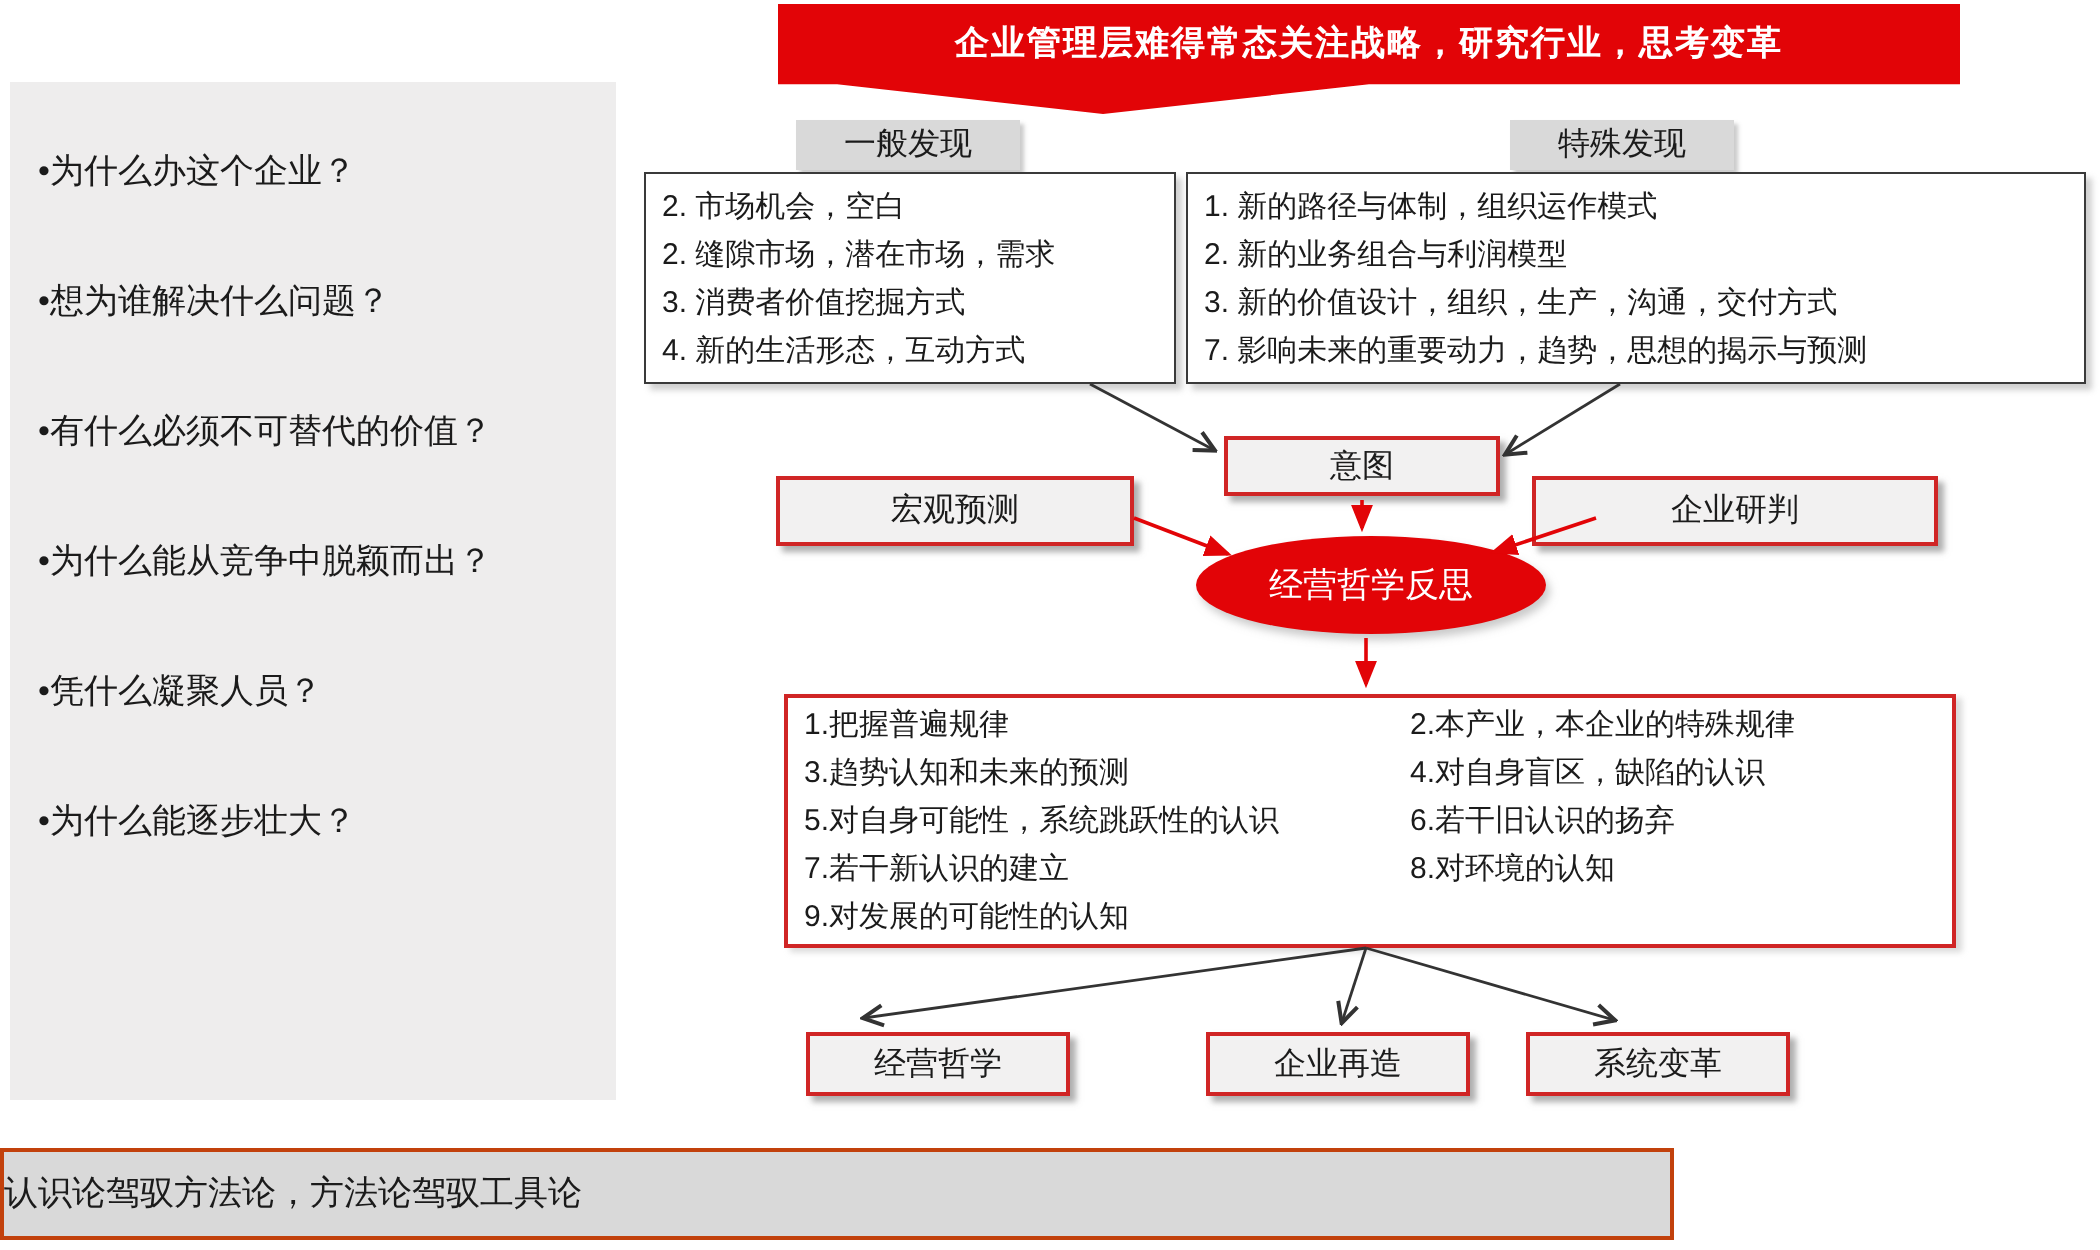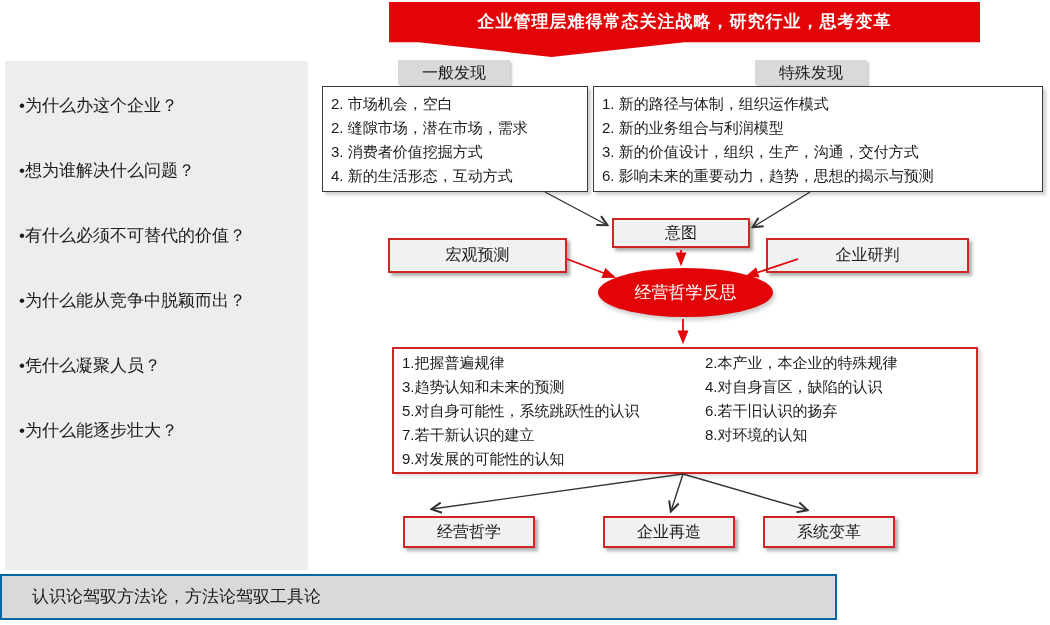--- a/index.html
+++ b/index.html
@@ -11,21 +11,21 @@
   .banner{
     position:absolute;left:389px;top:2px;width:591px;height:55px;background:#e20407;
     clip-path:polygon(0% 0%,100% 0%,100% 73%,50% 73%,27.5% 100%,5% 73%,0% 73%);
   }
   .banner .txt{
     width:100%;height:40px;line-height:40px;text-align:center;color:#ffffff;
     font-size:17px;font-weight:600;letter-spacing:1px;
   }
   
   .sidebar{
-    position:absolute;left:5px;top:61px;width:303px;height:509px;background:#eeeded;
+    position:absolute;left:5px;top:41px;width:303px;height:509px;background:#eeeded;
     box-sizing:border-box;padding:36px 8px 0 14px;
   }
   .sidebar .q{font-size:17px;line-height:18px;margin-bottom:47px;white-space:nowrap;}
   
   .tag{
     position:absolute;height:25px;width:112px;background:#d9d9d9;text-align:center;
     line-height:25px;font-size:16px;box-shadow:2px 2px 2px rgba(140,140,140,.45);
   }
   
   .listbox{
@@ -51,22 +51,22 @@
     border:2px solid #d02525;box-sizing:border-box;display:flex;
     padding:2px 0 0 8px;font-size:15px;box-shadow:3px 2px 3px rgba(160,160,160,.4);gap:36px;
   }
   .bigbox .col{display:flex;flex-direction:column;}
   .bigbox .col.left{width:267px;}
   .bigbox .col.right{flex:1;}
   .bigbox .li{line-height:24px;white-space:nowrap;}
   
   .footer{
     position:absolute;left:0;top:574px;width:837px;height:46px;background:#d9d9d9;
-    border:2px solid #0369a1;box-sizing:border-box;line-height:42px;
-    padding-left:30px;font-size:17px;white-space:nowrap;
+    border:2px solid #c2410c;box-sizing:border-box;line-height:42px;
+    font-size:17px;white-space:nowrap;
   }
   .arrows{position:absolute;left:0;top:0;pointer-events:none;}
 </style>
 </head>
 <body>
 
 <div id="stage">
 
   <div class="banner">
     <div class="txt">企业管理层难得常态关注战略，研究行业，思考变革</div>
@@ -88,21 +88,21 @@
     <div class="li">2. 市场机会，空白</div>
     <div class="li">2. 缝隙市场，潜在市场，需求</div>
     <div class="li">3. 消费者价值挖掘方式</div>
     <div class="li">4. 新的生活形态，互动方式</div>
   </div>
 
   <div class="listbox" style="left:593px;top:86px;width:450px;height:106px;">
     <div class="li">1. 新的路径与体制，组织运作模式</div>
     <div class="li">2. 新的业务组合与利润模型</div>
     <div class="li">3. 新的价值设计，组织，生产，沟通，交付方式</div>
-    <div class="li">6. 影响未来的重要动力，趋势，思想的揭示与预测</div>
+    <div class="li">7. 影响未来的重要动力，趋势，思想的揭示与预测</div>
   </div>
 
   <div class="node" style="left:612px;top:218px;width:138px;height:30px;">意图</div>
   <div class="node" style="left:388px;top:238px;width:179px;height:35px;">宏观预测</div>
   <div class="node" style="left:766px;top:238px;width:203px;height:35px;">企业研判</div>
   <div class="ellipse">经营哲学反思</div>
 
   <div class="bigbox">
     <div class="col left">
       <div class="li">1.把握普遍规律</div>

